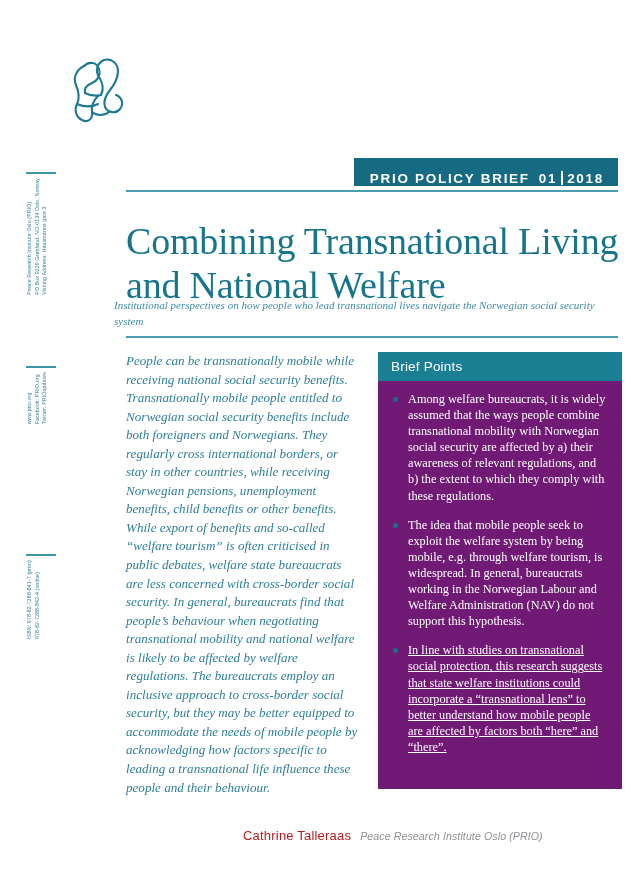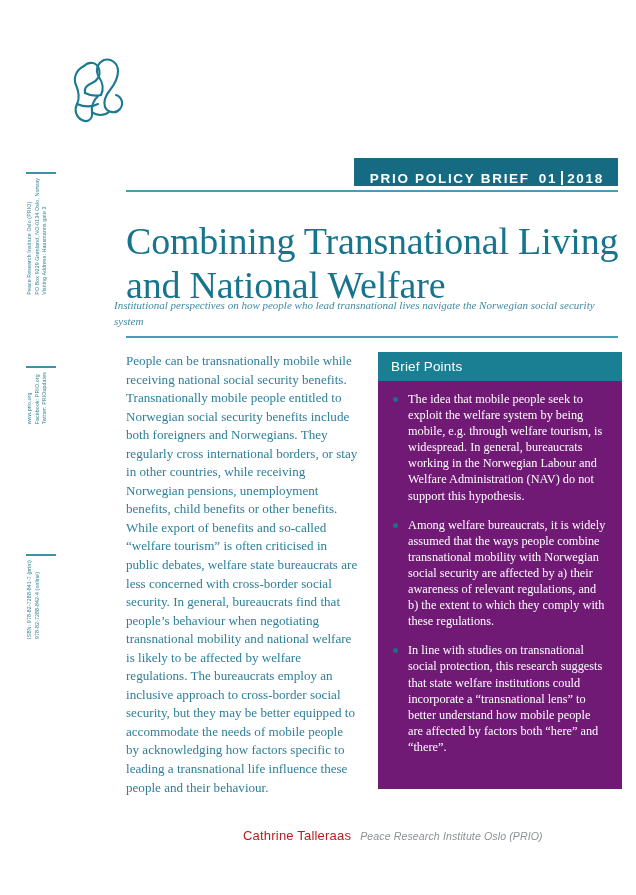--- a/index.html
+++ b/index.html
@@ -146,20 +146,21 @@
   
   .body-col {
     position: absolute;
     left: 126px;
     top: 352px;
     width: 232px;
     color: #2d7f99;
     font-size: 13.1px;
     line-height: 18.55px;
     text-align: left;
+    font-style: italic;
   }
 
   
   .brief-box {
     position: absolute;
     left: 378px;
     top: 352px;
     width: 244px;
     background: #701a75;
   }
@@ -177,21 +178,21 @@
     list-style: none;
   }
   .brief-item {
     position: relative;
     padding-left: 17px;
     margin-bottom: 13px;
     color: #ffffff;
     font-size: 12.3px;
     line-height: 16.1px;
   }
-  .brief-item:last-child { margin-bottom: 18px; }
+  .brief-item:last-child { margin-bottom: 18px; text-decoration: underline; }
   .brief-item::before {
     content: "";
     position: absolute;
     left: 2px;
     top: 6px;
     width: 5px;
     height: 5px;
     border-radius: 50%;
     background: #1b6f86;
   }
@@ -270,22 +271,22 @@
   <div class="rule-top"></div>
   <h1 class="title">Combining Transnational Living and National Welfare</h1>
   <div class="subtitle">Institutional perspectives on how people who lead transnational lives navigate the Norwegian social security system</div>
   <div class="rule-bottom"></div>
 
   <div class="body-col">People can be transnationally mobile while receiving national social security benefits. Transnationally mobile people entitled to Norwegian social security benefits include both foreigners and Norwegians. They regularly cross international borders, or stay in other countries, while receiving Norwegian pensions, unemployment benefits, child benefits or other benefits. While export of benefits and so-called “welfare tourism” is often criticised in public debates, welfare state bureaucrats are less concerned with cross-border social security. In general, bureaucrats find that people’s behaviour when negotiating transnational mobility and national welfare is likely to be affected by welfare regulations. The bureaucrats employ an inclusive approach to cross-border social security, but they may be better equipped to accommodate the needs of mobile people by acknowledging how factors specific to leading a transnational life influence these people and their behaviour.</div>
 
   <div class="brief-box">
     <div class="brief-head">Brief Points</div>
     <ul class="brief-list">
+      <li class="brief-item">Among welfare bureaucrats, it is widely assumed that the ways people combine transnational mobility with Norwegian social security are affected by a) their awareness of relevant regulations, and b) the extent to which they comply with these regulations.</li>
       <li class="brief-item">The idea that mobile people seek to exploit the welfare system by being mobile, e.g. through welfare tourism, is widespread. In general, bureaucrats working in the Norwegian Labour and Welfare Administration (NAV) do not support this hypothesis.</li>
-      <li class="brief-item">Among welfare bureaucrats, it is widely assumed that the ways people combine transnational mobility with Norwegian social security are affected by a) their awareness of relevant regulations, and b) the extent to which they comply with these regulations.</li>
       <li class="brief-item">In line with studies on transnational social protection, this research suggests that state welfare institutions could incorporate a “transnational lens” to better understand how mobile people are affected by factors both “here” and “there”.</li>
     </ul>
   </div>
 
   <div class="author-row">
     <span class="author-name">Cathrine Talleraas</span>
     <span class="author-affil">Peace Research Institute Oslo (PRIO)</span>
   </div>
 
 </div>

